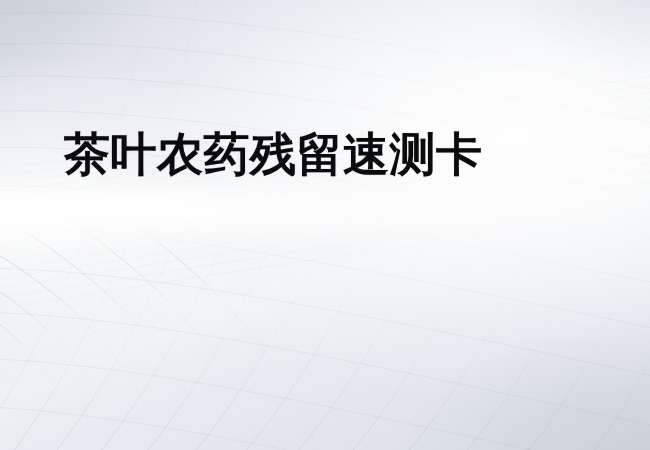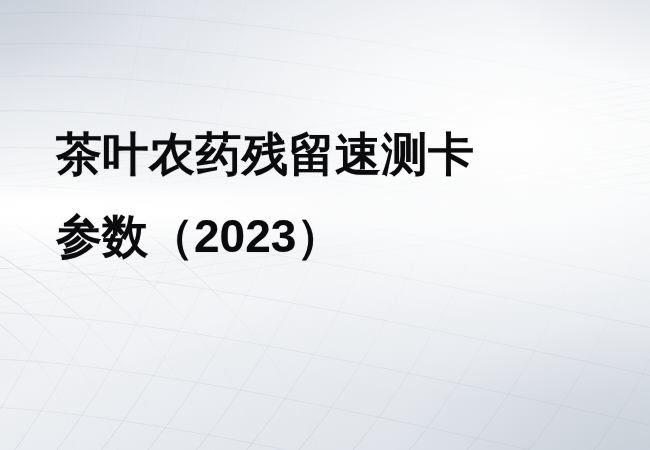--- a/index.html
+++ b/index.html
@@ -41,21 +41,21 @@
       radial-gradient(58% 48% at 100% 104%, rgba(176,184,196,0.40) 0%, rgba(176,184,196,0.0) 70%),
       radial-gradient(46% 38% at -6% -8%, rgba(168,177,190,0.38) 0%, rgba(168,177,190,0.0) 72%),
       radial-gradient(40% 34% at 104% -6%, rgba(172,180,193,0.26) 0%, rgba(172,180,193,0.0) 72%);
   }
   .bg-mesh { opacity: 0.95; }
   .bg-mesh svg { display: block; width: 100%; height: 100%; }
 
   
   .title-block {
     position: absolute;
-    left: 56px;
+    left: 64px;
     top: 131px;
     width: 520px;
   }
   .title-line {
     margin: 0;
     color: #0b0b0d;
     font-weight: 700;
     font-size: 46px;
     line-height: 1.0;
     letter-spacing: 0.5px;
@@ -173,16 +173,15 @@
 
       </g>
     </svg>
   </div>
 
   <div class="bg-layer bg-swoosh"></div>
   <div class="bg-layer bg-corners"></div>
 
   <div class="title-block">
     <div class="title-line line-1">茶叶农药残留速测卡</div>
-    <div class="title-line line-2">参数（2023）</div>
   </div>
 
 </div>
 
 </body></html>

